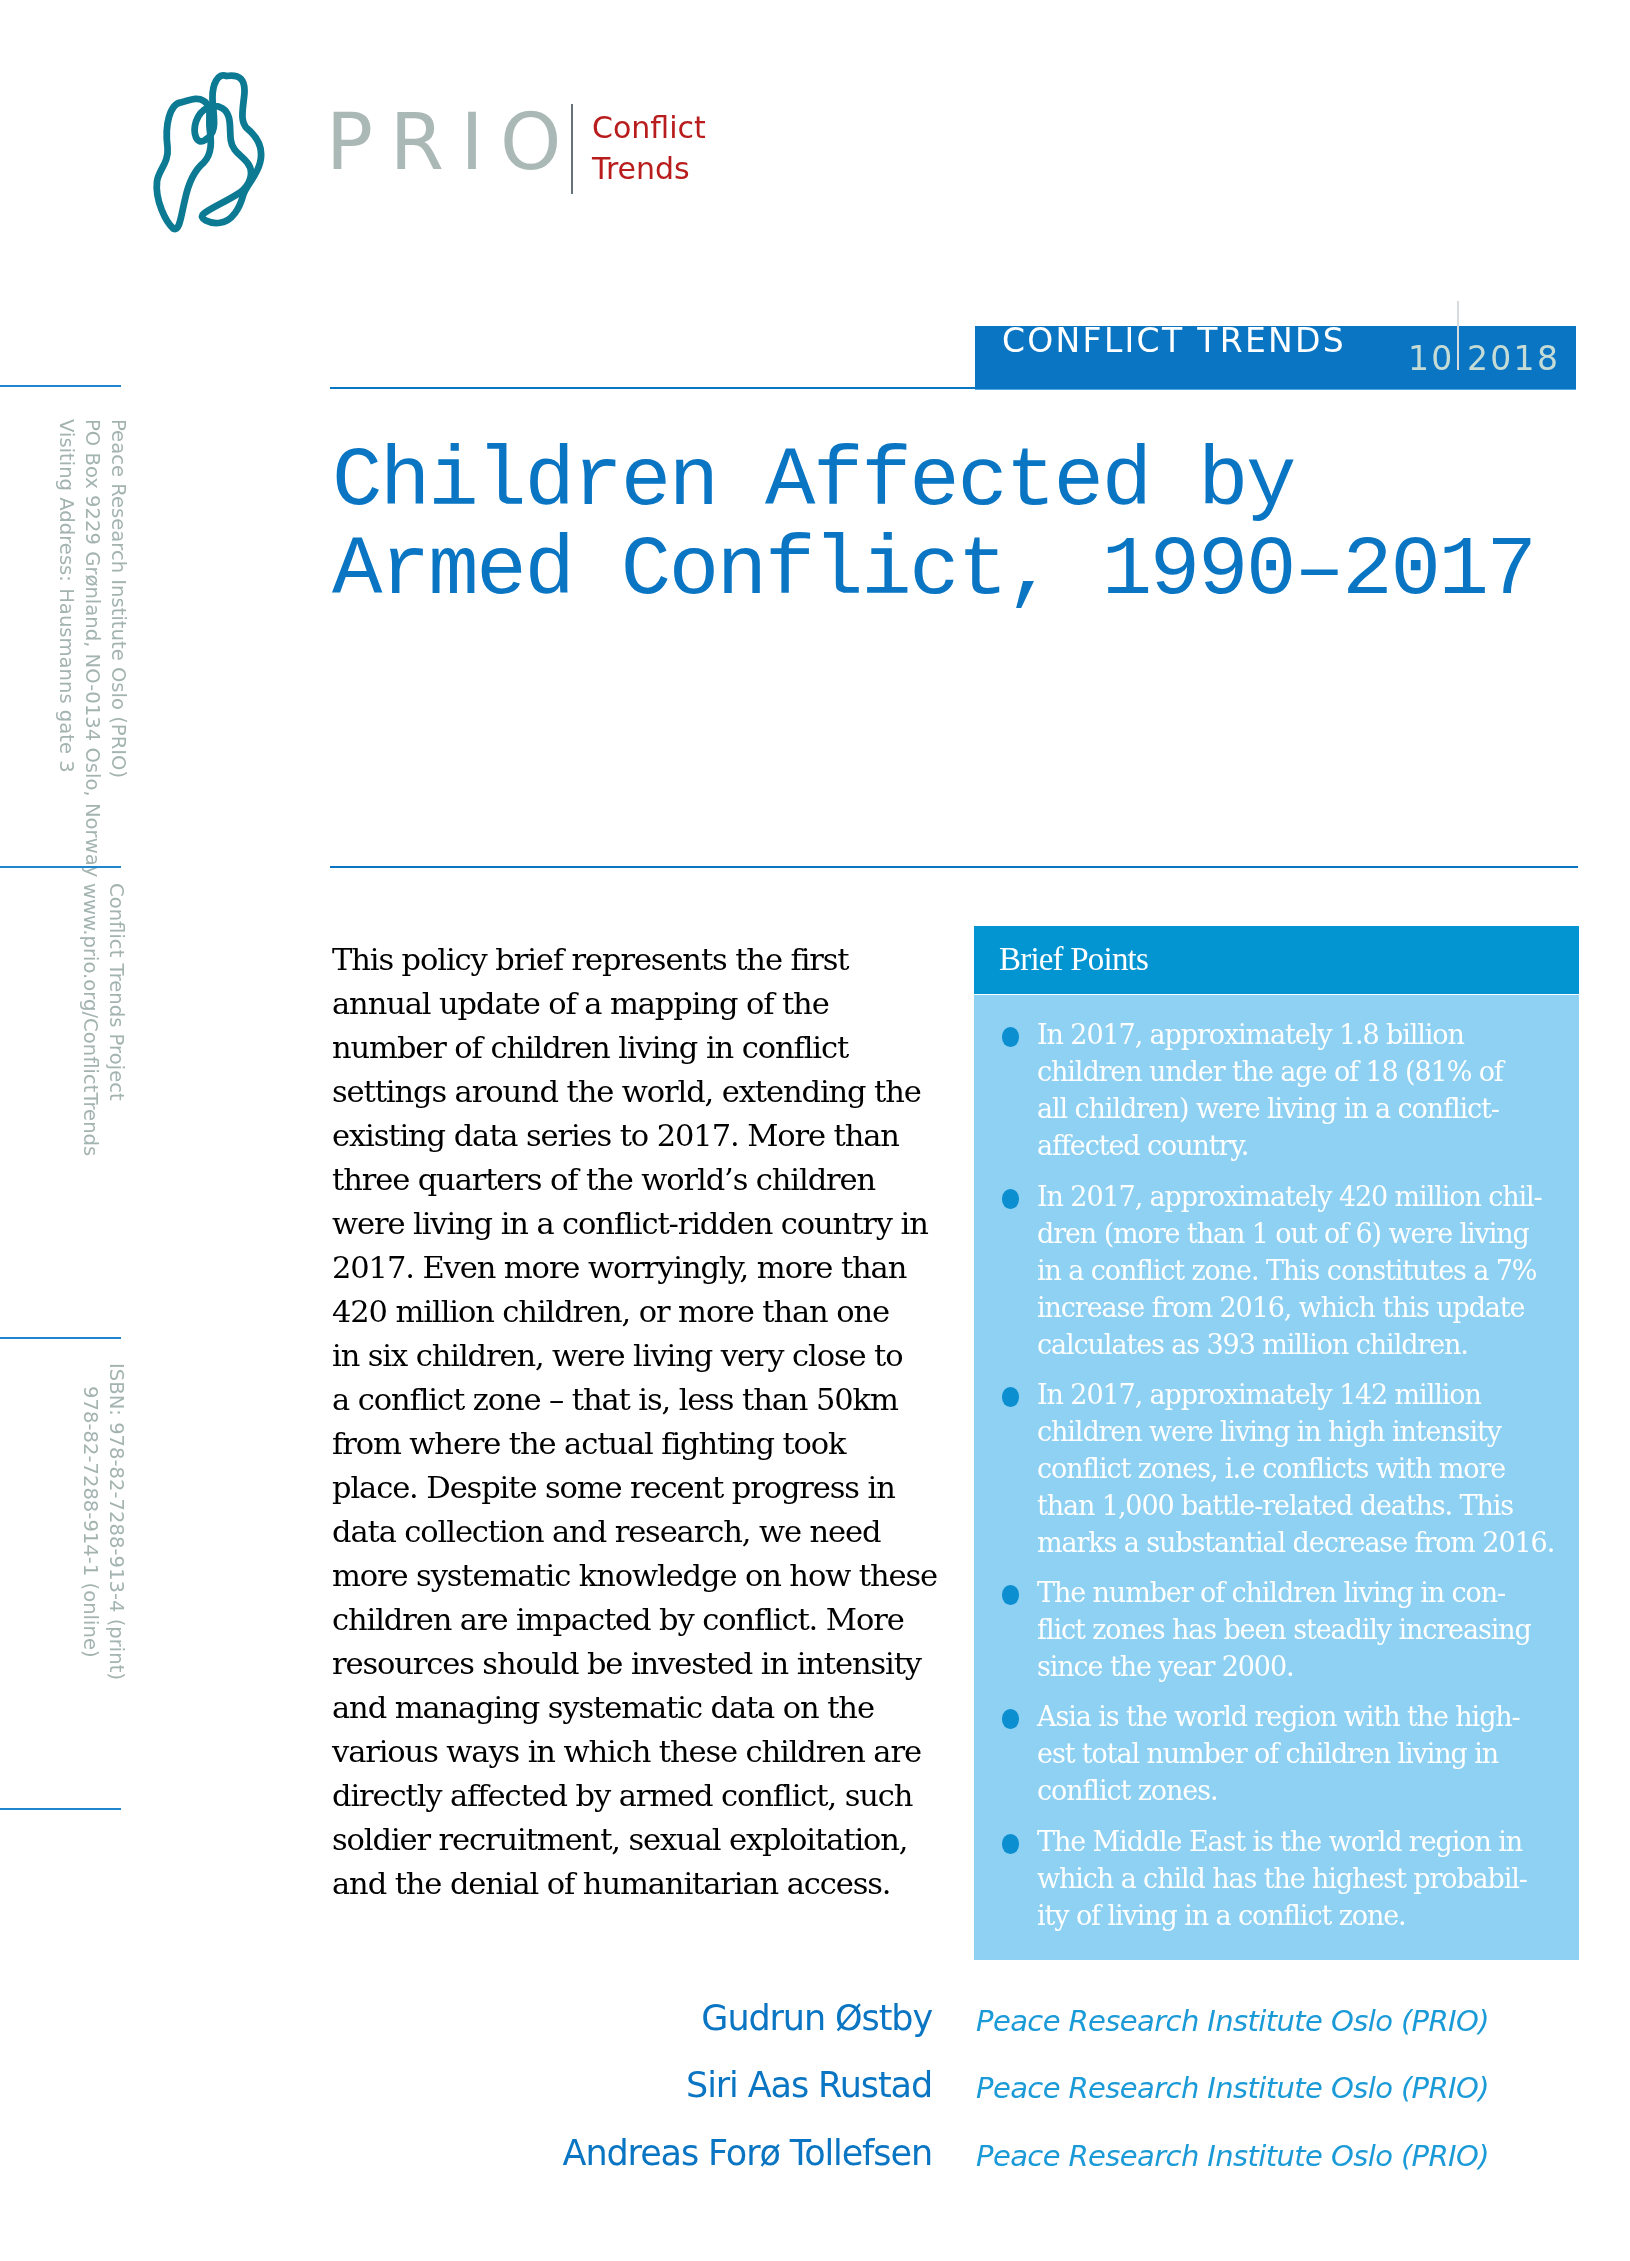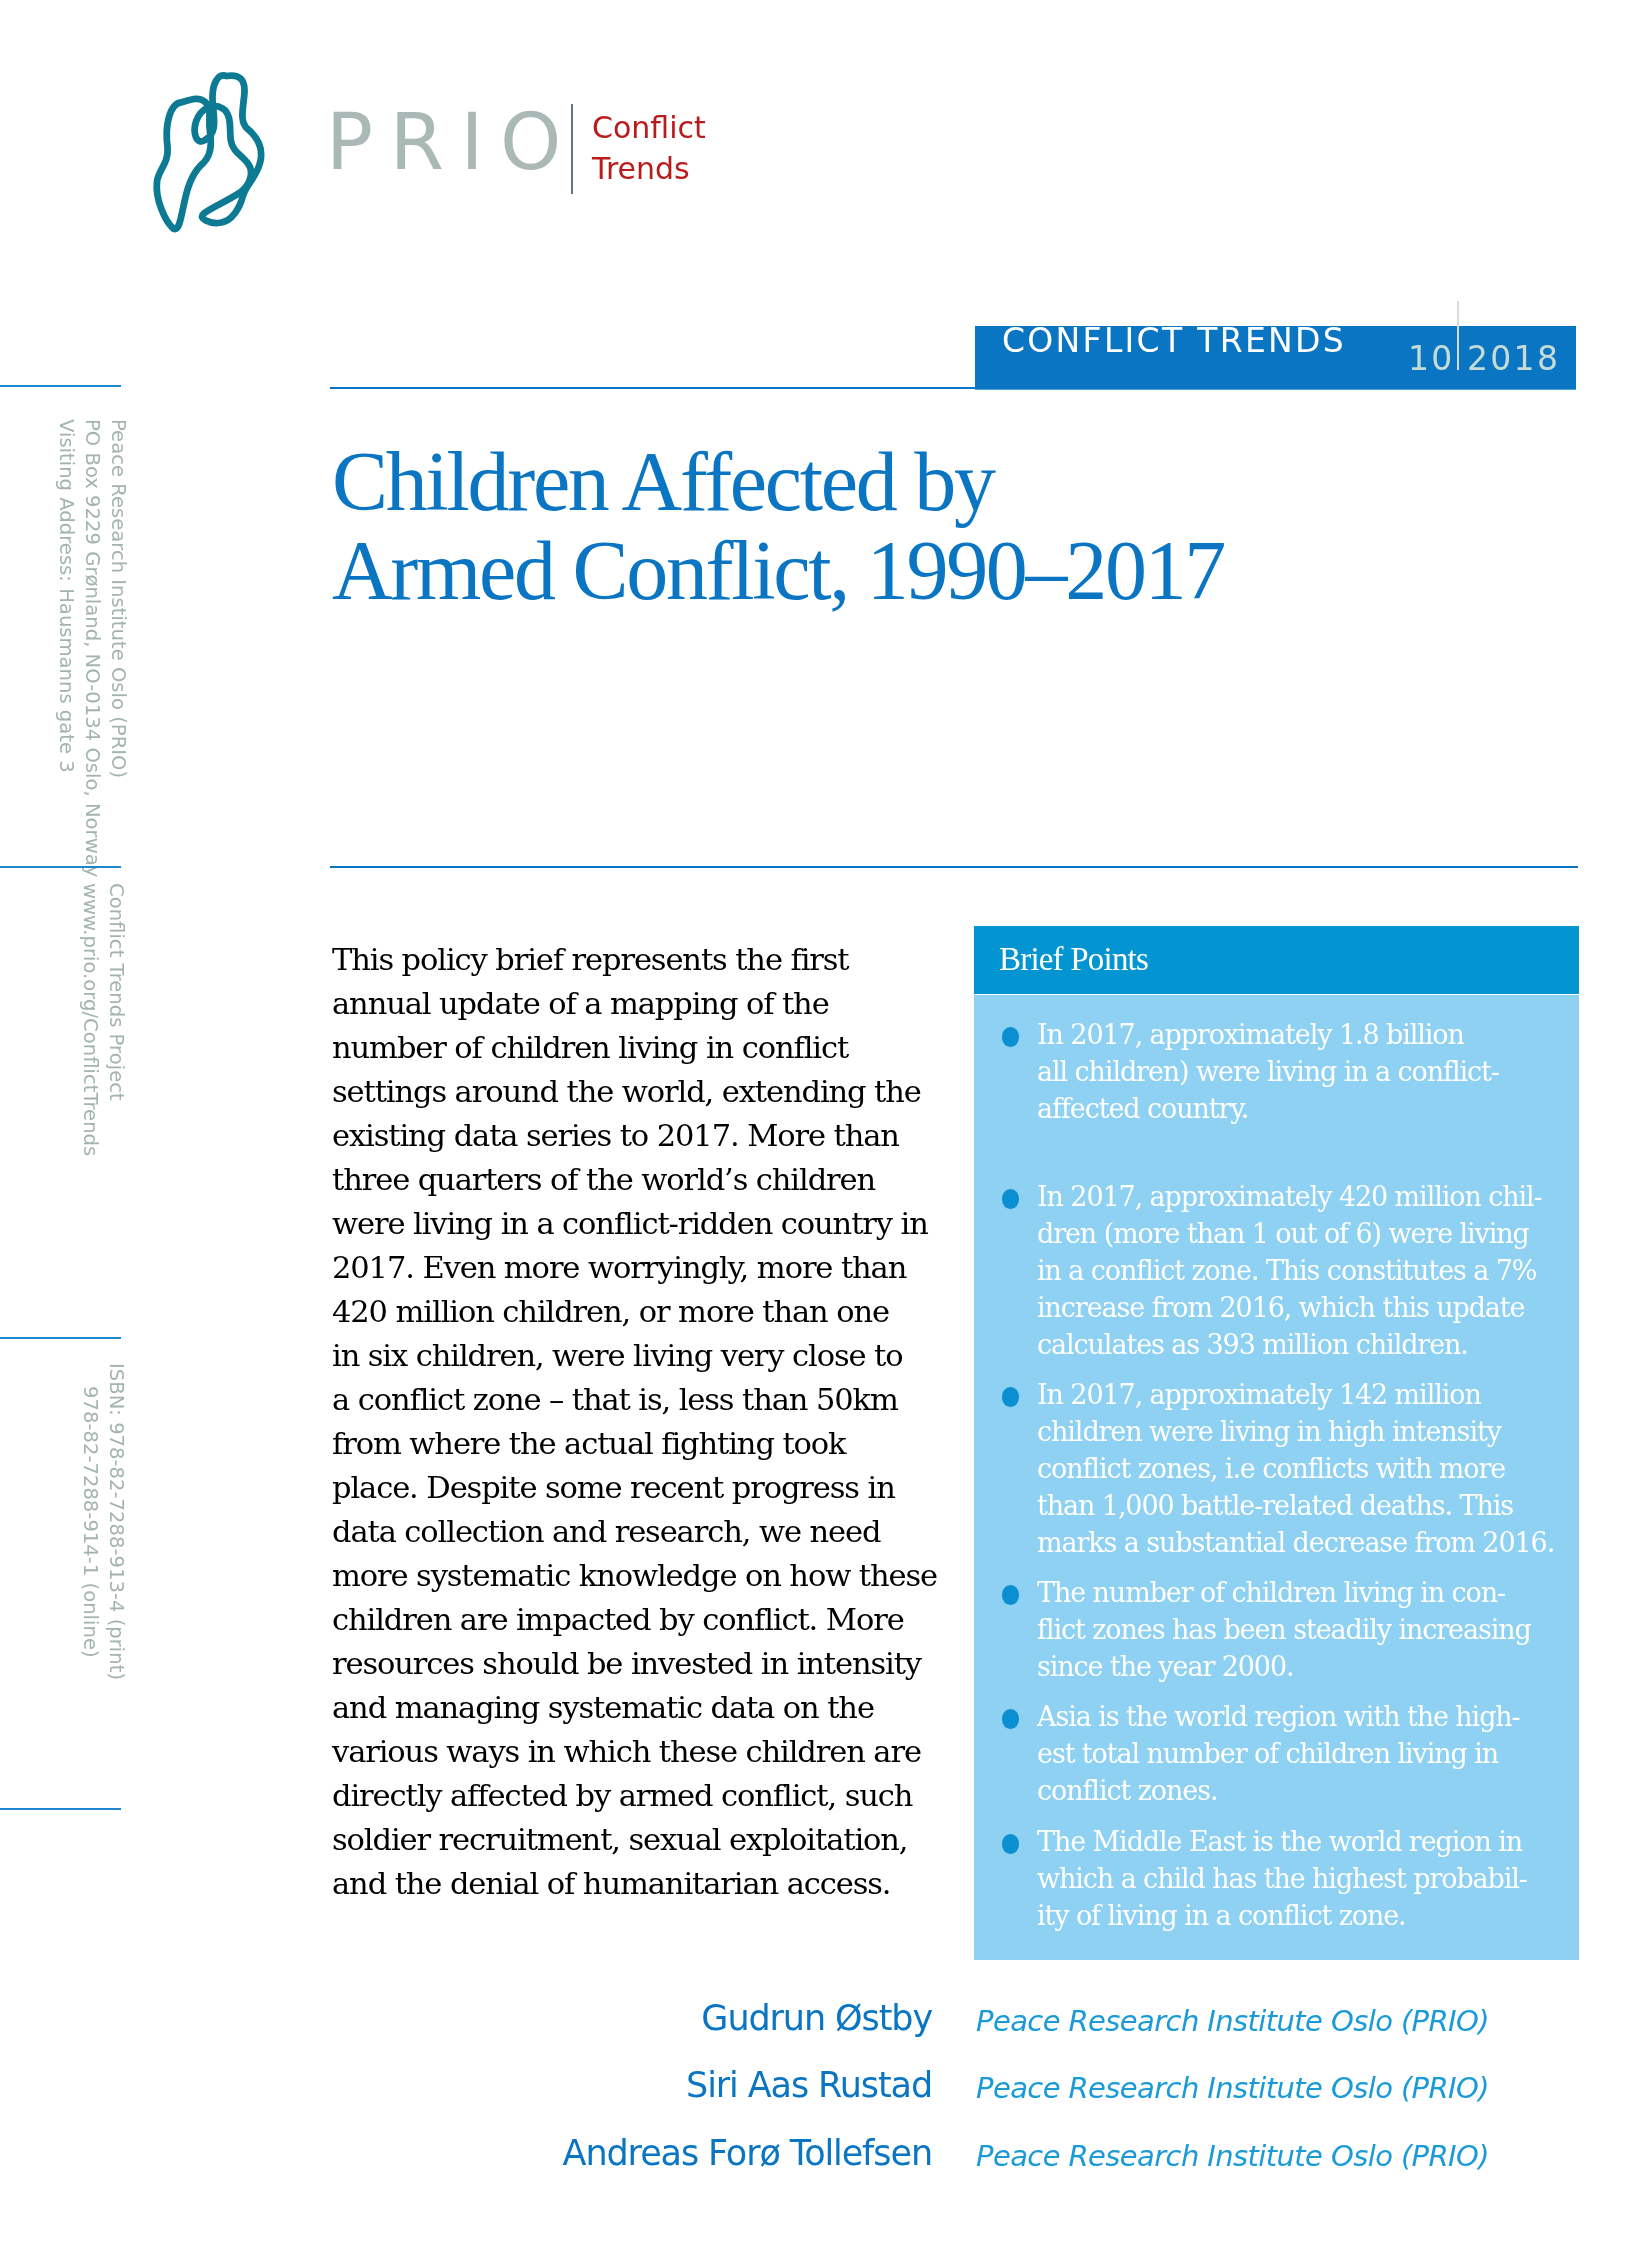--- a/index.html
+++ b/index.html
@@ -35,21 +35,21 @@
   }
   .banner-year {
     left: 1467px; top: 338px;
     font-family: "DejaVu Sans", sans-serif; font-size: 33px; color: #c5dcd6; letter-spacing: 2.3px; line-height: 42px;
   }
   .banner-divider { left: 1457px; top: 301px; width: 1.5px; height: 69px; background: #d6dcdd; }
 
   
   .title {
     left: 332px; top: 437px; width: 1266px;
-    font-family: Liberation Serif, serif; font-size: 84px; color: #0a75c2; line-height: 89px;
+    font-family: Liberation Mono, monospace; font-size: 84px; color: #0a75c2; line-height: 89px;
     letter-spacing: -2.3px;
   }
   .title-rule { left: 330px; top: 866px; width: 1248px; height: 1.5px; background: #0a75c2; }
 
   
   .side-rule { left: 0; width: 121px; height: 1.5px; background: #1d86cf; }
   .side-text {
     font-family: "DejaVu Sans", sans-serif; font-size: 19.6px; color: #a3b3b0; line-height: 26px;
     writing-mode: vertical-rl; white-space: nowrap;
   }
@@ -166,20 +166,21 @@
   </p>
 
 <div class="abs bp-header"></div>
 <div class="abs bp-header-label">Brief Points</div>
 <div class="abs bp-body"></div>
 <div id="bp-items">
     <div class="abs bp-item" style="top: 1016px;">
       <span class="bp-bullet"></span>
       <div class="bp-text">
         <span class="bp-line">In 2017, approximately 1.8 billion</span>
+        <span class="bp-line">children under the age of 18 (81% of</span>
         <span class="bp-line">all children) were living in a conflict-</span>
         <span class="bp-line">affected country.</span>
       </div>
     </div>
     <div class="abs bp-item" style="top: 1178px;">
       <span class="bp-bullet"></span>
       <div class="bp-text">
         <span class="bp-line">In 2017, approximately 420 million chil-</span>
         <span class="bp-line">dren (more than 1 out of 6) were living</span>
         <span class="bp-line">in a conflict zone. This constitutes a 7%</span>

